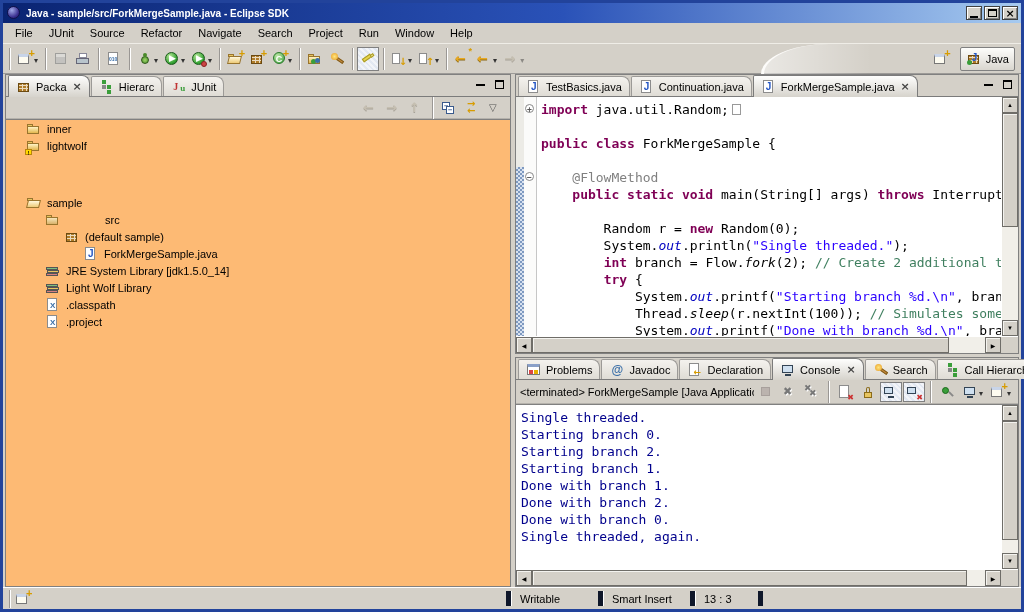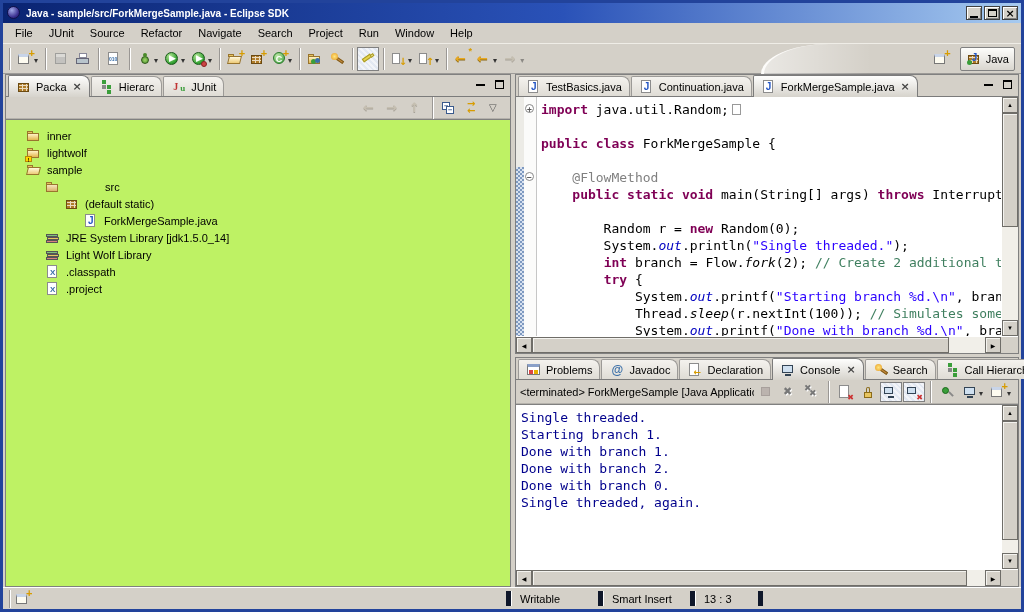--- a/index.html
+++ b/index.html
@@ -53,21 +53,21 @@
   .tab-close{margin-left:2px;color:#444;}
   .tab-close::before{content:"\00D7";font:bold 11px "DejaVu Sans",sans-serif;}
   .stack-btns{margin-left:auto;display:flex;gap:3px;padding:2px 3px;align-self:flex-start;}
   .stack-btn{width:16px;height:14px;display:flex;align-items:center;justify-content:center;}
   .sg-min{width:9px;height:3px;border-bottom:2px solid #000;}
   .sg-max{width:9px;height:9px;border:1px solid #000;border-top:2px solid #000;}
   
   .view-toolbar{height:22px;flex:0 0 auto;display:flex;align-items:center;justify-content:flex-end;padding:0 4px;gap:1px;
     border-bottom:1px solid #B5B2AC;}
   .view-toolbar .tb-btn{height:20px;}
-  .tree{flex:1;background:#bef264;border-top:1px solid #808080;overflow:hidden;padding-top:7px;}
+  .tree{flex:1;background:#fdba74;border-top:1px solid #808080;overflow:hidden;padding-top:0;}
   .tree-row{height:17px;display:flex;align-items:center;gap:5px;white-space:nowrap;}
   
   .editor-body{flex:1;display:flex;flex-direction:column;min-height:0;background:#fff;}
   .editor-top{flex:1;display:flex;min-height:0;}
   .annot-col{width:8px;flex:0 0 auto;background:#ECEBE6;position:relative;}
   .range-ind{position:absolute;left:0;top:70px;bottom:0;width:8px;
     background-image:linear-gradient(45deg,#7E99C0 25%,transparent 25%,transparent 75%,#7E99C0 75%),
       linear-gradient(45deg,#7E99C0 25%,#D9E2EF 25%,#D9E2EF 75%,#7E99C0 75%);
     background-size:4px 4px;background-position:0 0,2px 2px;}
   .fold-col{width:13px;flex:0 0 auto;background:#FBFBFA;border-right:1px solid #C6C6C6;position:relative;}
@@ -446,39 +446,39 @@
             <span class="tree-label">inner</span>
           </div>
           <div class="tree-row" style="padding-left: 20px;">
             <span class="ic">
               <i class="fTab"></i>
               <i class="fBody"></i>
               <b class="ovWarn">!</b>
             </span>
             <span class="tree-label">lightwolf</span>
           </div>
-          <div class="tree-row" style="padding-left: 20px;">
+          <div class="tree-row" style="padding-left: 20px; margin-top: 40px;">
             <span class="ic">
               <i class="fTab"></i>
               <i class="fBodyOpen"></i>
             </span>
             <span class="tree-label">sample</span>
           </div>
           <div class="tree-row" style="padding-left: 39px; gap: 44px;">
             <span class="ic">
               <i class="fTab"></i>
               <i class="fBody srcTint"></i>
             </span>
             <span class="tree-label">src</span>
           </div>
           <div class="tree-row" style="padding-left: 58px;">
             <span class="ic">
               <i class="pkgGrid"></i>
             </span>
-            <span class="tree-label">(default static)</span>
+            <span class="tree-label">(default sample)</span>
           </div>
           <div class="tree-row" style="padding-left: 77px;">
             <span class="ic">
               <i class="doc"></i>
               <b class="ovJ">J</b>
             </span>
             <span class="tree-label">ForkMergeSample.java</span>
           </div>
           <div class="tree-row" style="padding-left: 39px;">
             <span class="ic">
@@ -704,20 +704,22 @@
                   <b class="spark">+</b>
                 </span>
                 <span class="dd"></span>
               </span>
             </span>
         </div>
         <div class="console-body">
           <div class="console-top">
             <div class="console-out" id="console-out">
                 <div class="console-line">Single threaded.</div>
+                <div class="console-line">Starting branch 0.</div>
+                <div class="console-line">Starting branch 2.</div>
                 <div class="console-line">Starting branch 1.</div>
                 <div class="console-line">Done with branch 1.</div>
                 <div class="console-line">Done with branch 2.</div>
                 <div class="console-line">Done with branch 0.</div>
                 <div class="console-line">Single threaded, again.</div>
               </div>
             <div class="vscroll">
               <span class="sb-btn sb-up"></span>
               <span class="sb-track">
                   <span class="sb-thumb" style="left:0;right:0;top:0;height:90%;"></span>

